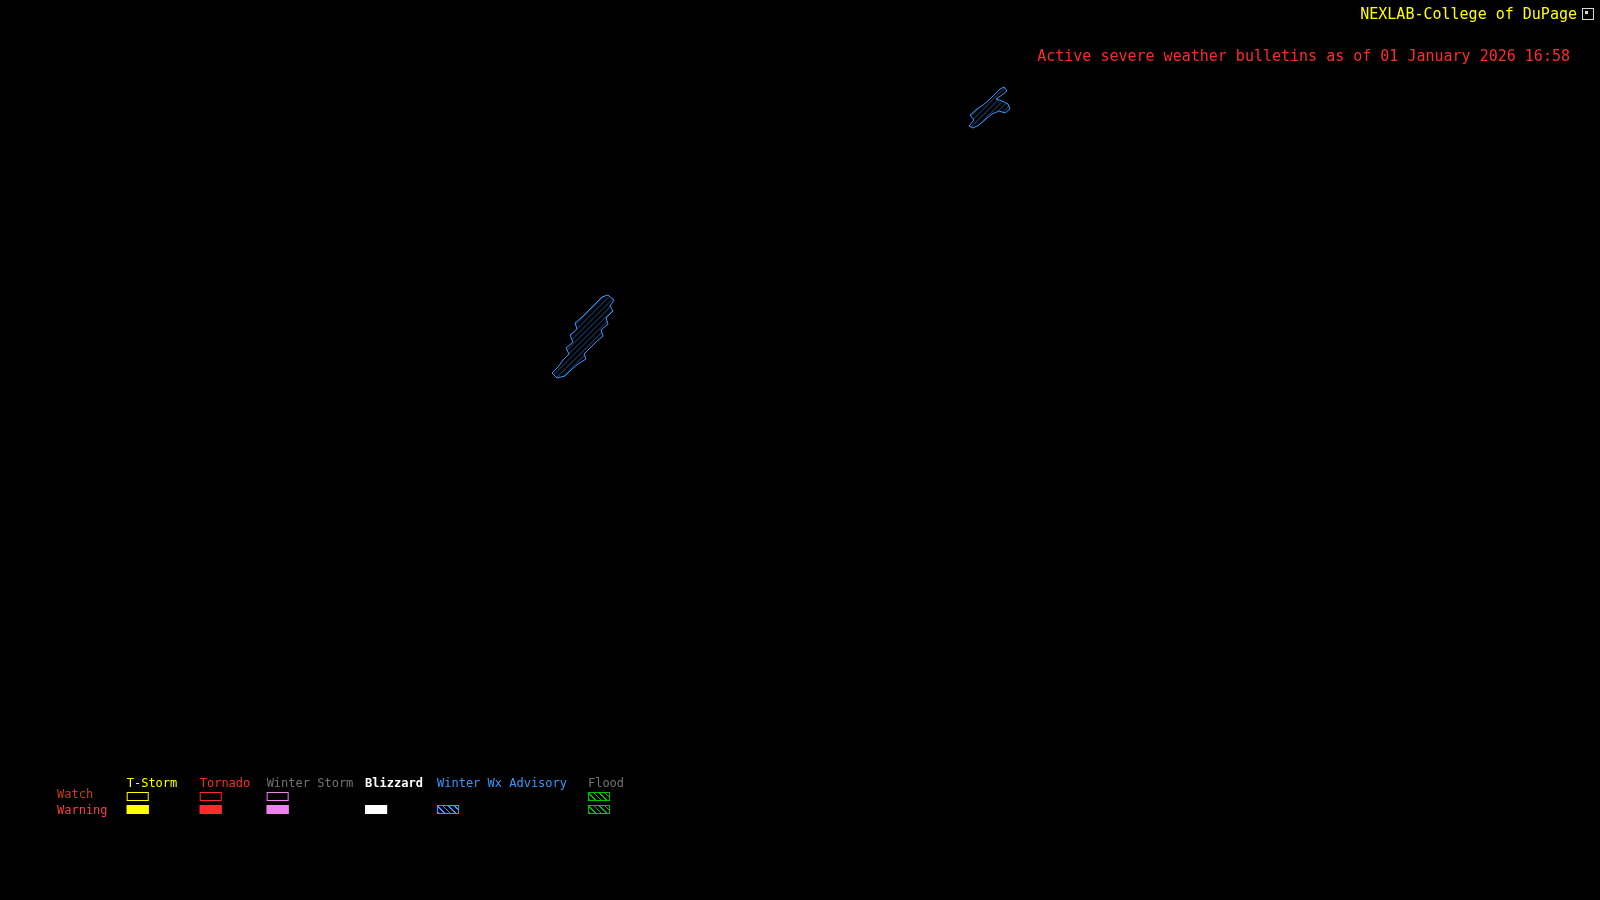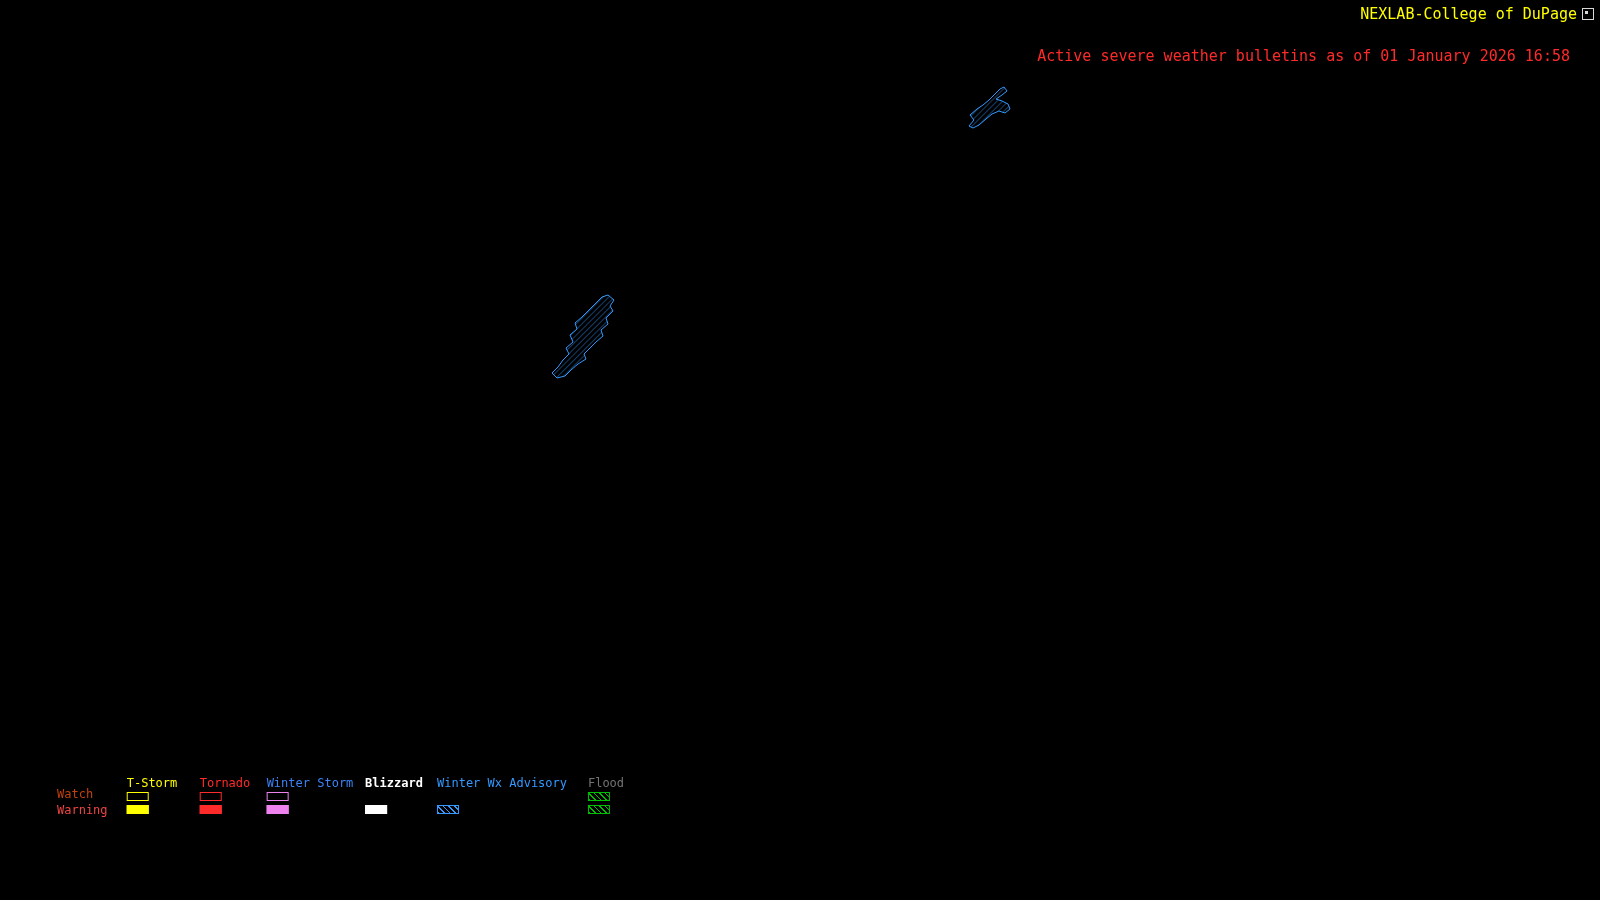--- a/index.html
+++ b/index.html
@@ -104,21 +104,21 @@
     <div class="swatch warning-swatch" style="border-color: rgb(255, 255, 0); background: rgb(255, 255, 0);"></div>
   </div>
 
   <div class="legend-col" style="left:225px">
     <div class="col-label" style="color: rgb(255, 42, 42);">Tornado</div>
     <div class="swatch watch-swatch" style="border-color: rgb(255, 42, 42); background: transparent;"></div>
     <div class="swatch warning-swatch" style="border-color: rgb(255, 42, 42); background: rgb(255, 42, 42);"></div>
   </div>
 
   <div class="legend-col" style="left:310px">
-    <div class="col-label" style="color: #3b82f6;">Winter Storm</div>
+    <div class="col-label" style="color: #737373;">Winter Storm</div>
     <div class="swatch watch-swatch" style="border-color: rgb(238, 130, 238); background: transparent;"></div>
     <div class="swatch warning-swatch" style="border-color: rgb(238, 130, 238); background: rgb(238, 130, 238);"></div>
   </div>
 
   <div class="legend-col" style="left:394px">
     <div class="col-label" style="color: rgb(255, 255, 255); font-weight: bold;">Blizzard</div>
     <div class="swatch watch-swatch" style="visibility: hidden;"></div>
     <div class="swatch warning-swatch" style="border-color: rgb(255, 255, 255); background: rgb(255, 255, 255);"></div>
   </div>
 

